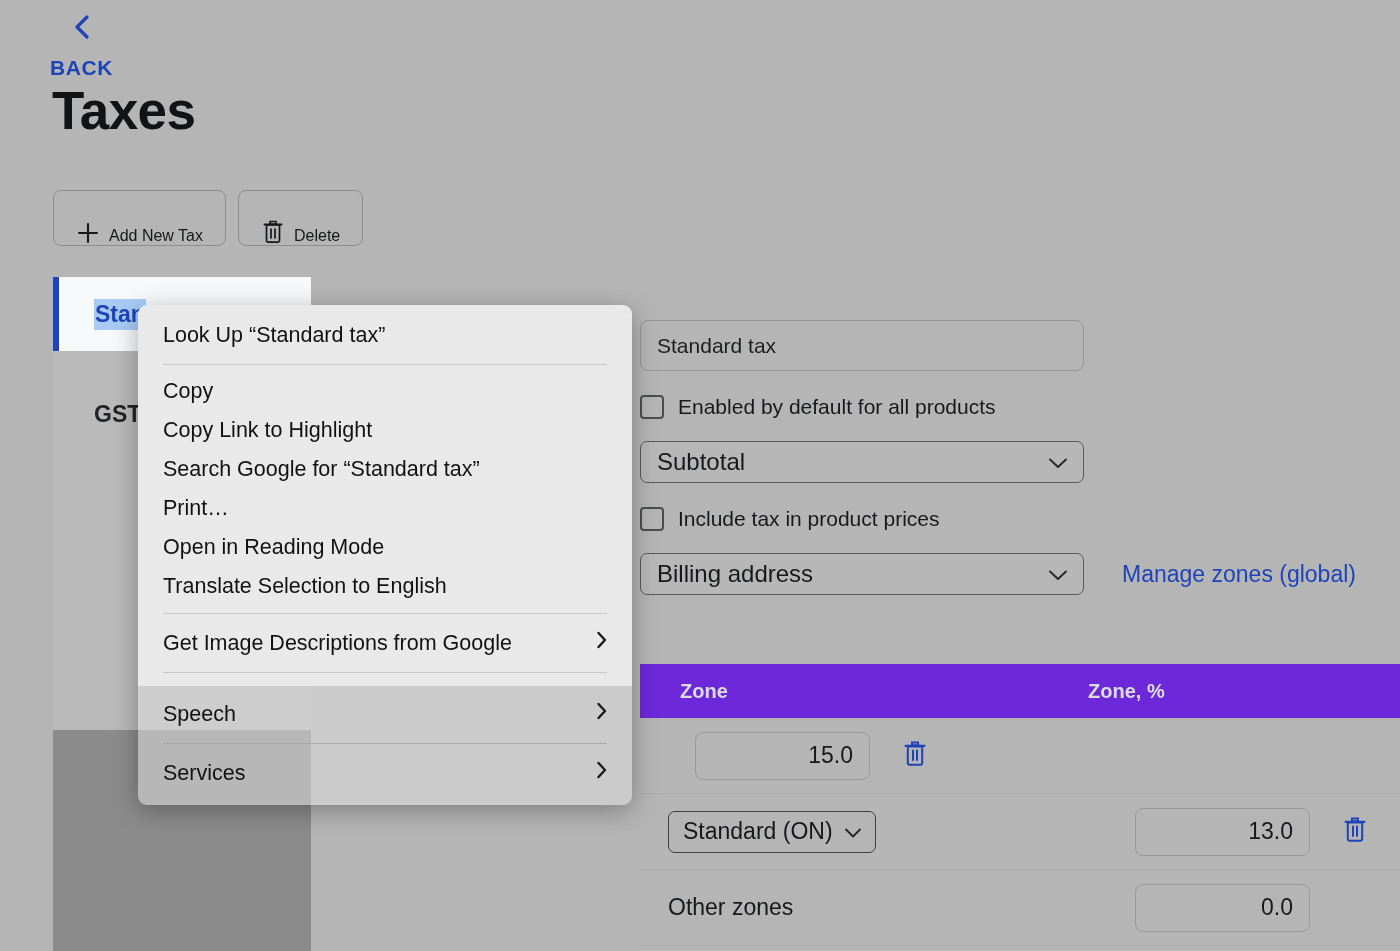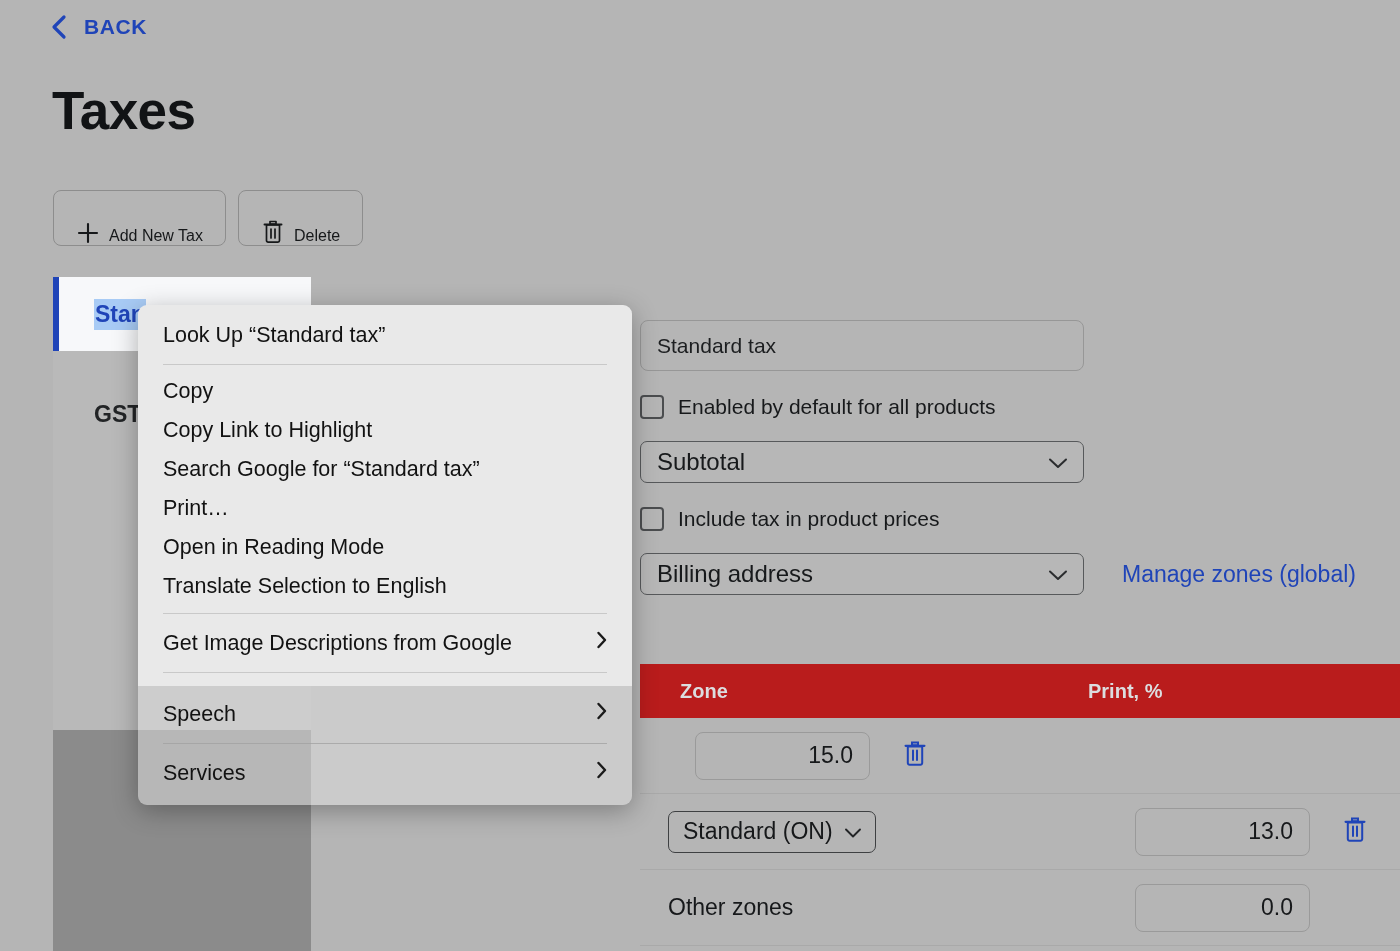--- a/index.html
+++ b/index.html
@@ -13,20 +13,21 @@
     -webkit-font-smoothing: antialiased;
   }
 
   #root { position: relative; width: 1400px; height: 951px; }
 
   
   .back-row {
     position: absolute; left: 50px; top: 14px;
     display: flex; align-items: center; gap: 16px;
     cursor: pointer;
+    flex-direction: column;
   }
   .back-chevron {
     width: 18px; height: 26px;
     display: block;
   }
   .back-chevron svg { display:block; }
   .back-label {
     color: #1f44b8;
     font-size: 21px;
     font-weight: 700;
@@ -161,21 +162,21 @@
 
   
   .zone-table {
     position: absolute;
     left: 640px; top: 664px;
     width: 760px;
   }
   .zt-head {
     display: flex; align-items: center;
     height: 54px;
-    background: #b91c1c;
+    background: #6d28d9;
     color: #dcdddf;
     font-size: 20px;
     font-weight: 700;
   }
   .zt-head .c-zone { width: 440px; padding-left: 40px; }
   .zt-head .c-rate { width: 230px; padding-left: 8px; }
 
   .zt-row {
     display: flex; align-items: center;
     height: 76px;
@@ -330,21 +331,21 @@
           </svg>
         </span>
       </div>
       <a class="manage-link">Manage zones (global)</a>
     </div>
   </div>
 
   <div class="zone-table">
     <div class="zt-head">
       <div class="c-zone">Zone</div>
-      <div class="c-rate">Print, %</div>
+      <div class="c-rate">Zone, %</div>
       <div style="width:90px"></div>
     </div>
 
     <div class="zt-row">
       <div class="c-rate">
         <div class="rate-input">15.0</div>
       </div>
       <div class="c-act">
         <button class="trash-btn">
           <span>

